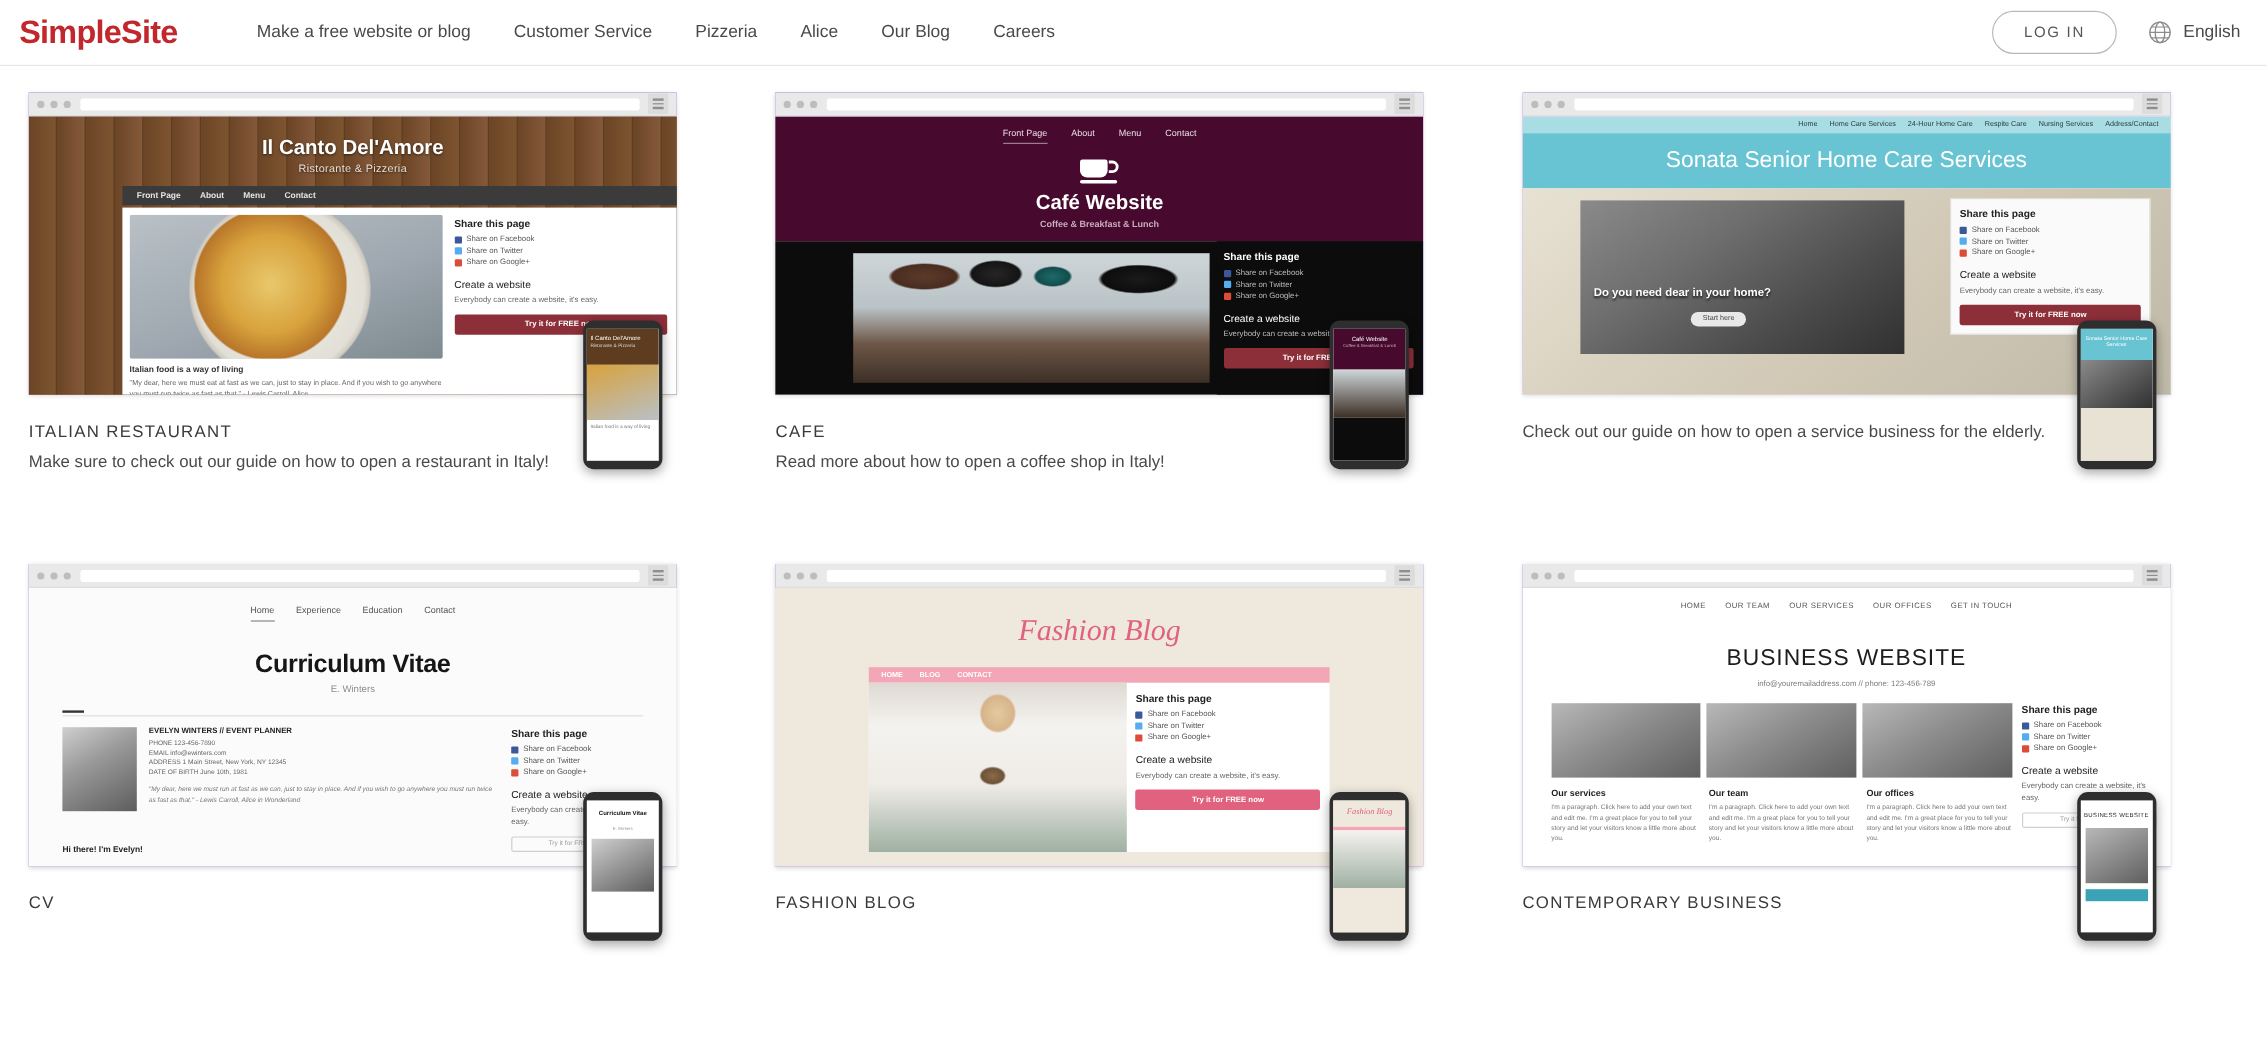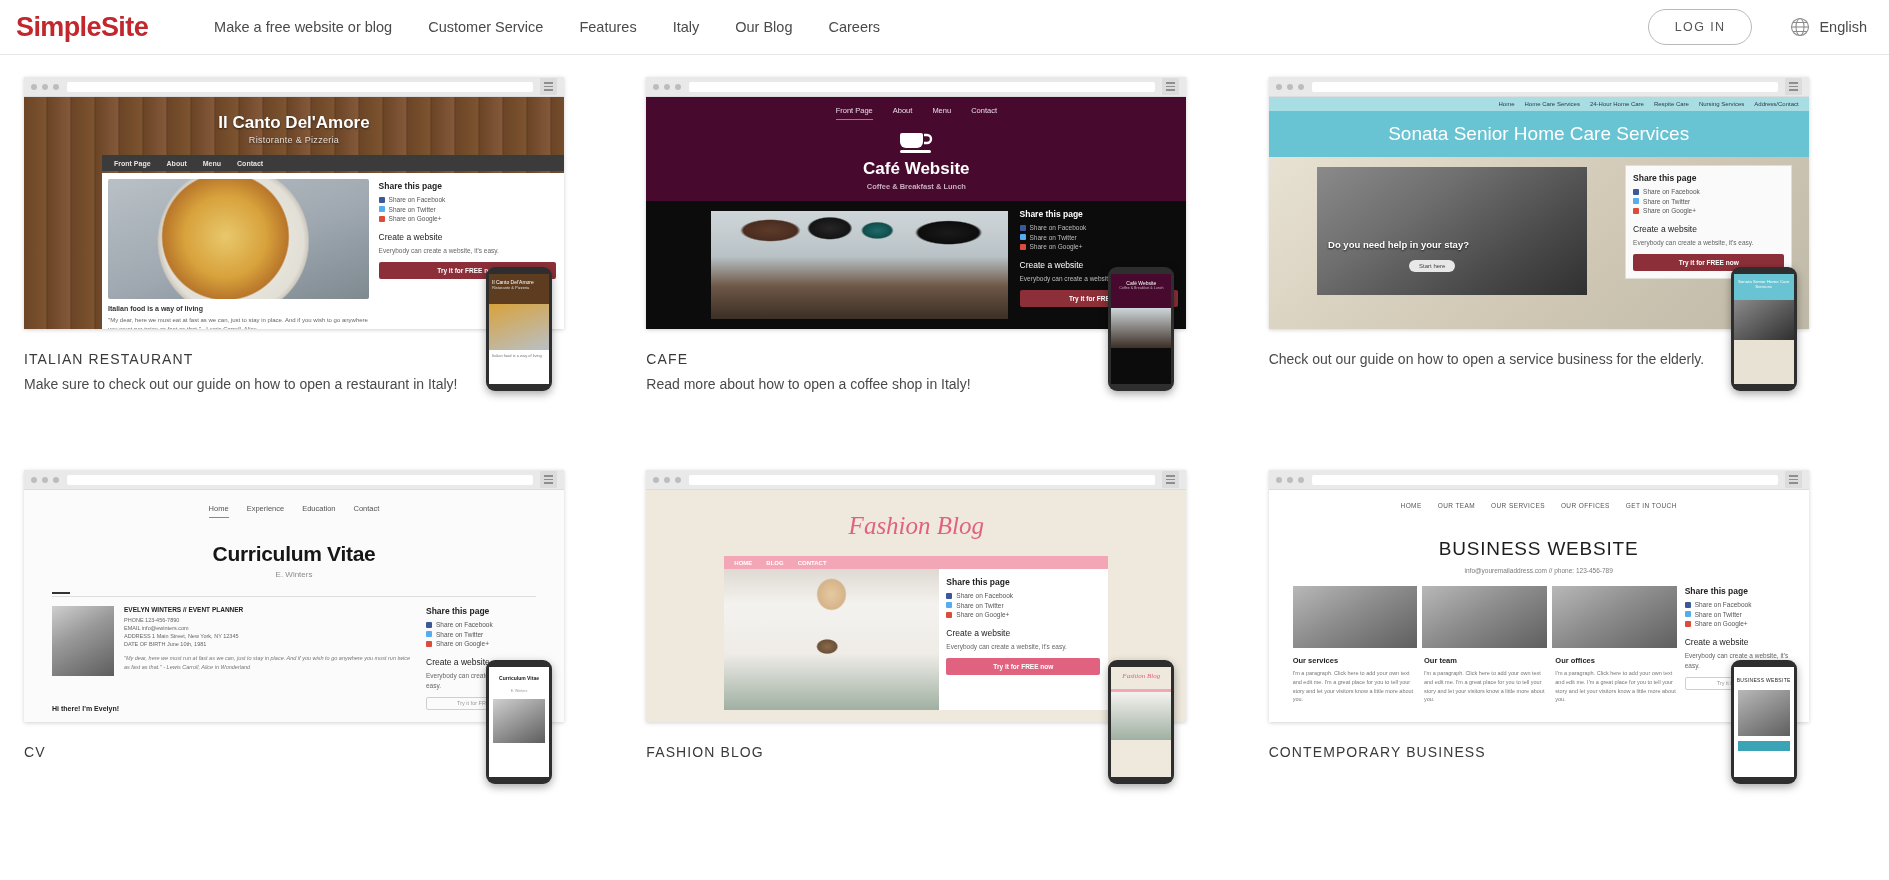--- a/index.html
+++ b/index.html
@@ -24,21 +24,21 @@
     color: #c1272d; letter-spacing: -0.6px;
     margin-right: 48px; white-space: nowrap;
     font-family: "Liberation Sans", sans-serif;
   }
   .nav { display: flex; align-items: center; gap: 0px; }
   .nav-item {
     font-size: 14.5px; color: #4a4a4a;
     padding: 0 18px; white-space: nowrap; cursor: pointer;
   }
   .header-right {
-    margin-left: auto; display: flex; align-items: center; gap: 38px;
+    margin-left: auto; display: flex; align-items: center; gap: 26px;
   }
   .login-btn {
     border: 1px solid #b9b9b9; border-radius: 22px;
     padding: 10px 26px; font-size: 12.5px; letter-spacing: 1.4px;
     color: #555; background: #fff; cursor: pointer; white-space: nowrap;
   }
   .lang { display: flex; align-items: center; gap: 9px; cursor: pointer; justify-content: flex-end; }
   .lang-label { font-size: 14.5px; color: #4a4a4a; }
   .globe { width: 20px; height: 20px; display: block; }
 
@@ -308,22 +308,22 @@
   .row2 { margin-top: 56px; }
 </style>
 </head>
 <body>
 
 <div class="header">
   <div class="logo">SimpleSite</div>
   <div class="nav">
     <div class="nav-item">Make a free website or blog</div>
     <div class="nav-item">Customer Service</div>
-    <div class="nav-item">Features</div>
-    <div class="nav-item">Italy</div>
+    <div class="nav-item">Pizzeria</div>
+    <div class="nav-item">Alice</div>
     <div class="nav-item">Our Blog</div>
     <div class="nav-item">Careers</div>
   </div>
   <div class="header-right">
     <div class="login-btn">LOG IN</div>
     <div class="lang">
       <span class="globe">
         <svg viewBox="0 0 20 20" width="20" height="20">
           <circle cx="10" cy="10" r="8.5" fill="none" stroke="#8c8c8c" stroke-width="1.1"></circle>
           <ellipse cx="10" cy="10" rx="4" ry="8.5" fill="none" stroke="#8c8c8c" stroke-width="1.1"></ellipse>
@@ -504,21 +504,21 @@
           <span>24-Hour Home Care</span>
           <span>Respite Care</span>
           <span>Nursing Services</span>
           <span>Address/Contact</span>
         </div>
         <div class="sc-head">
           <h3>Sonata Senior Home Care Services</h3>
         </div>
         <div class="sc-body">
           <div class="sc-photo"></div>
-          <div class="sc-q">Do you need help in your stay?</div>
+          <div class="sc-q">Do you need dear in your home?</div>
           <div class="sc-btn">Start here</div>
           <div class="sc-side">
             <div class="s-h">Share this page</div>
             <div class="s-row">
               <i class="s-sq s-fb"></i>
               <span>Share on Facebook</span>
             </div>
             <div class="s-row">
               <i class="s-sq s-tw"></i>
               <span>Share on Twitter</span>

